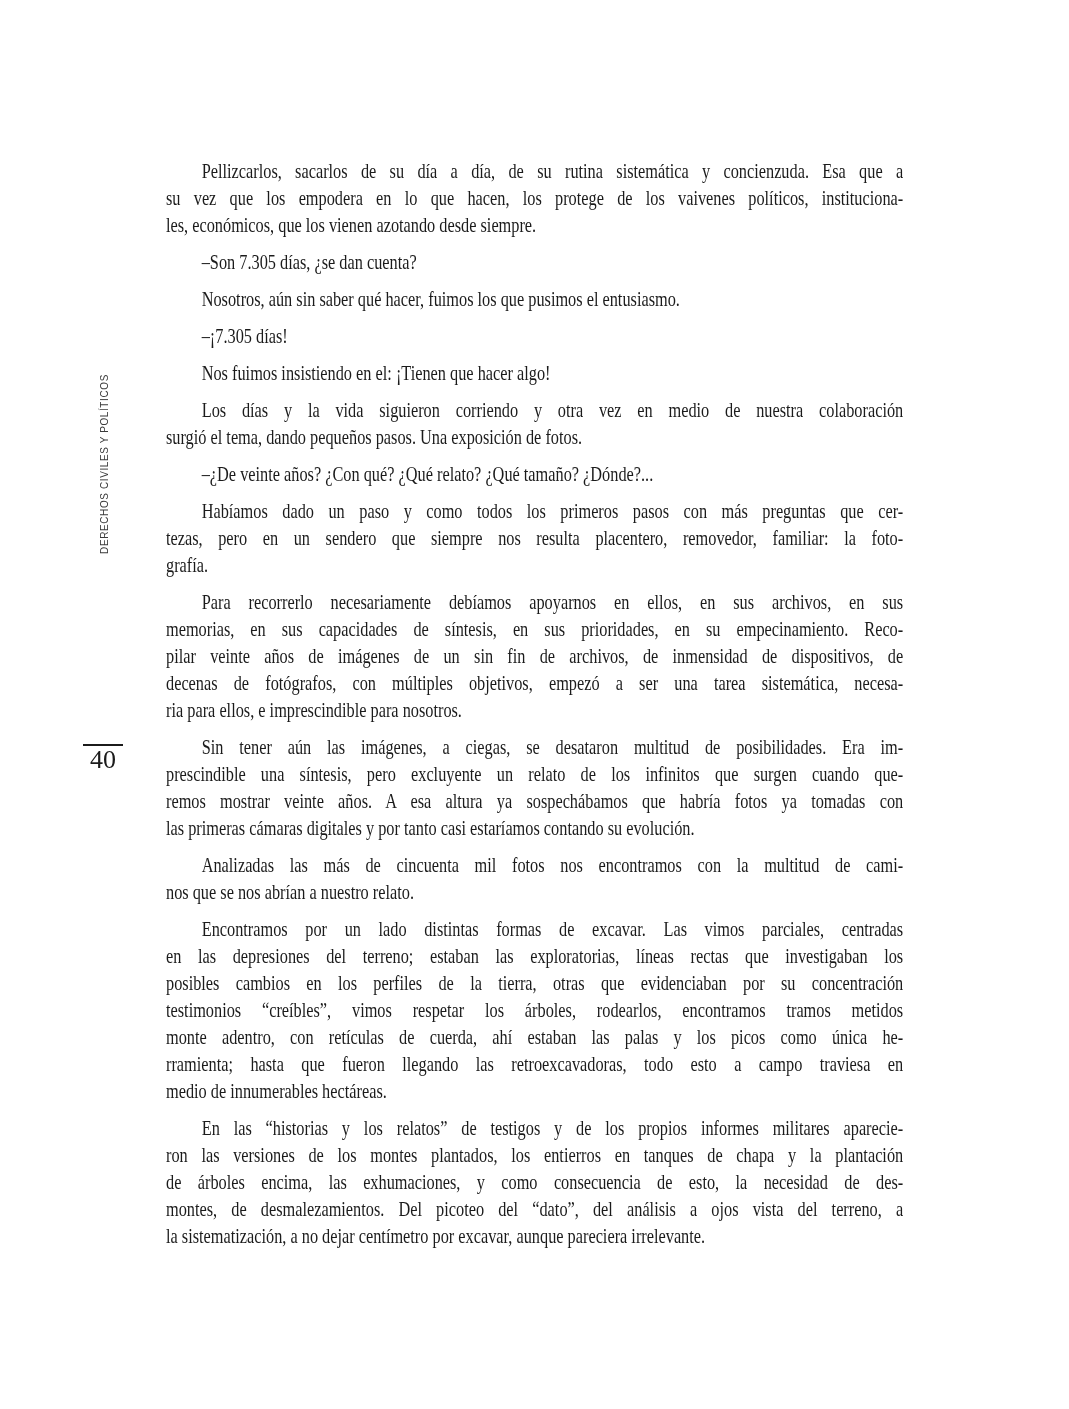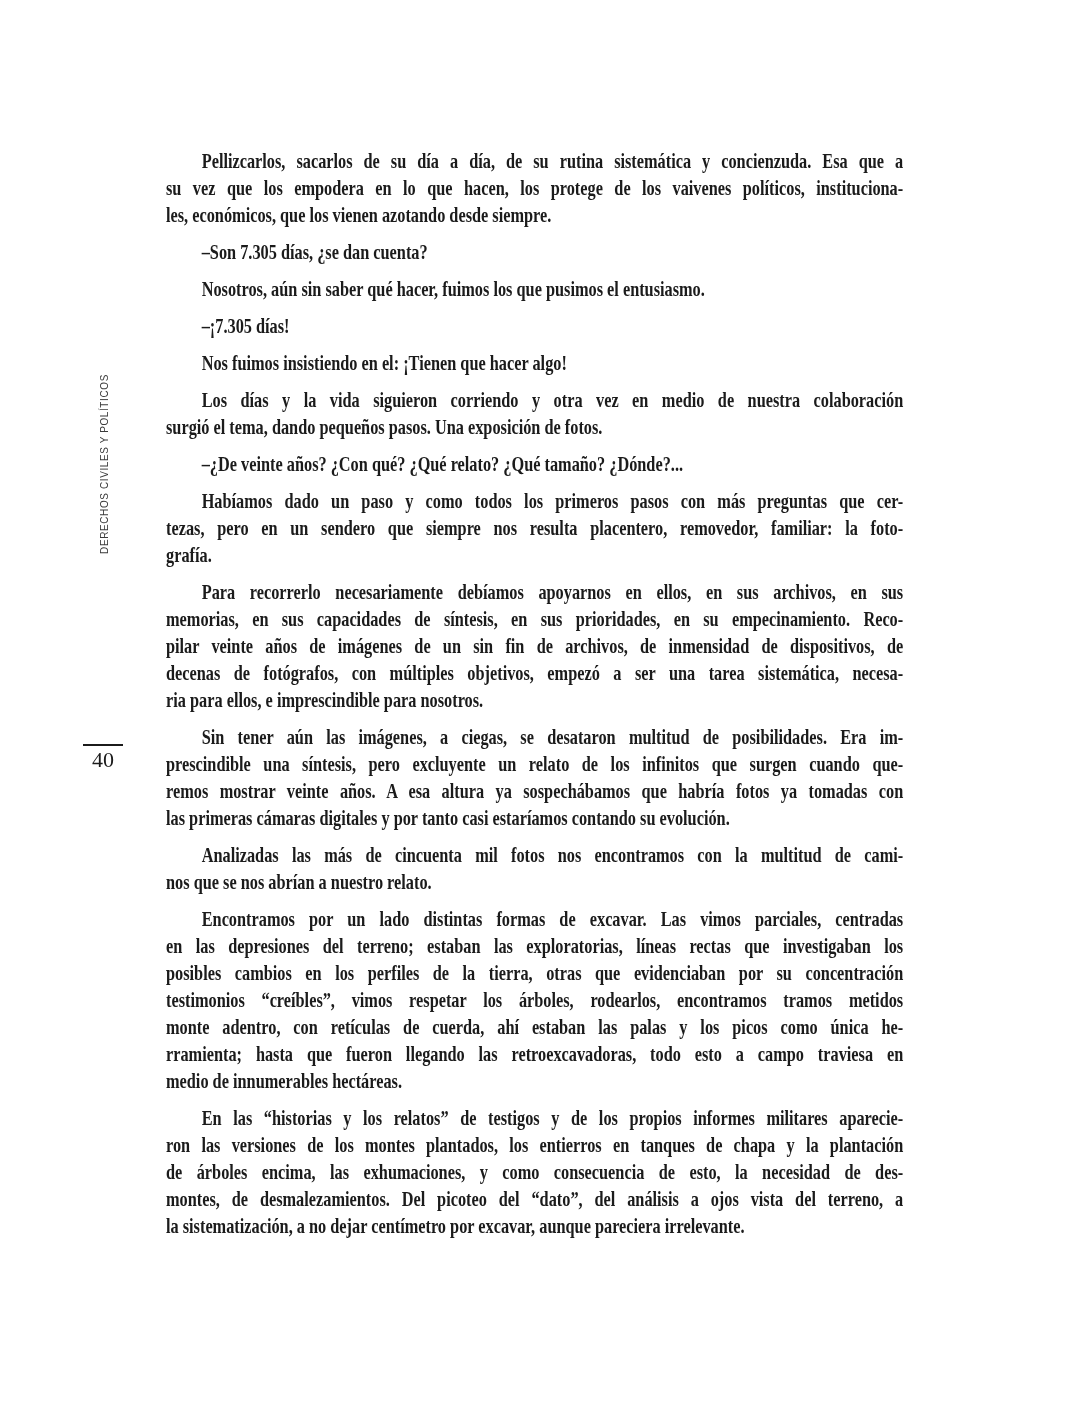--- a/index.html
+++ b/index.html
@@ -36,30 +36,29 @@
     text-align: center;
   }
   .folio-rule {
     width: 40px;
     height: 0;
     border-top: 2px solid #1b1b1b;
     margin: 0 0 3px 0;
   }
   .folio-num {
     font-family: "Liberation Serif", serif;
-    font-size: 22px;
+    font-size: 26px;
     line-height: 22px;
     color: #1b1b1b;
   }
   .text-outer {
     position: absolute;
     left: 166px;
-    top: 148px;
+    top: 158px;
     width: 737px;
-    font-weight: bold;
   }
   .text-inner {
     width: 950px;
     transform: scaleX(0.776);
     transform-origin: 0 0;
   }
   .para { margin: 0; }
   .para + .para { margin-top: 10px; }
   .line {
     font-size: 21px;

